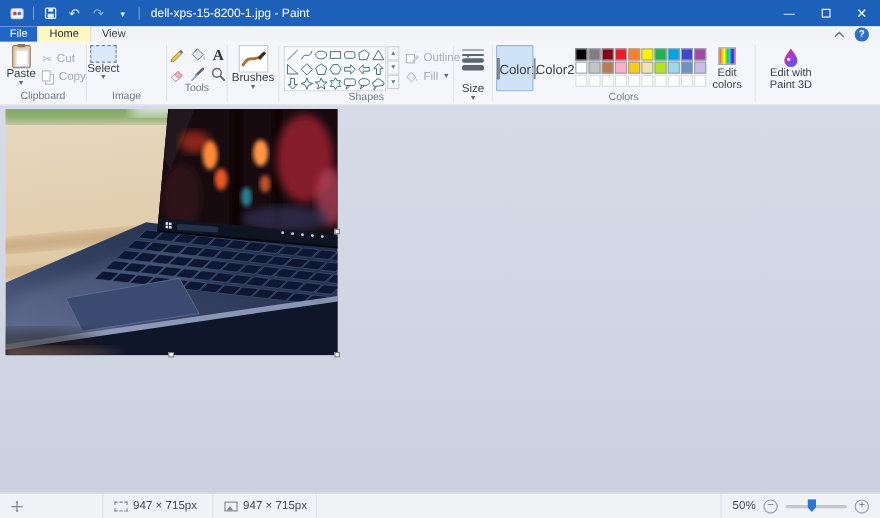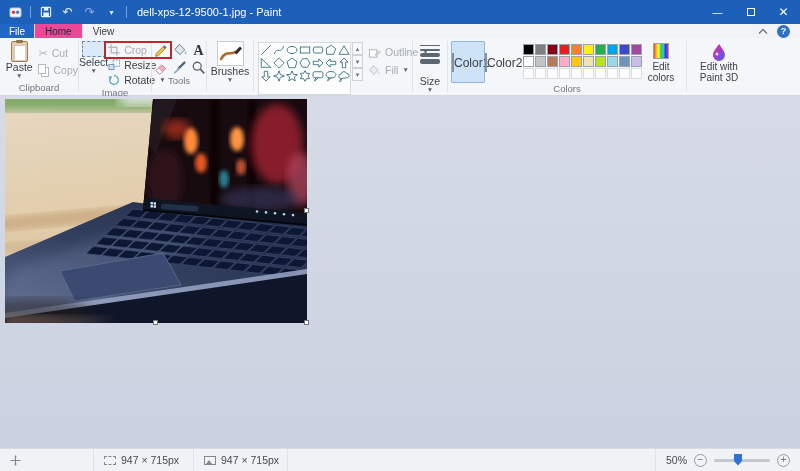--- a/index.html
+++ b/index.html
@@ -14,21 +14,21 @@
   .qat-sep { width:1px; height:12px; background:rgba(255,255,255,.4); }
   .title-text { font-size:11px; margin-left:10px; color:#fff; white-space:nowrap; }
   .win-controls { margin-left:auto; display:flex; height:24px; }
   .win-btn { width:33px; height:24px; display:flex; align-items:center; justify-content:center; font-size:10px; color:#fff; }
   .max-glyph { width:8px; height:8px; border:1px solid #fff; display:block; }
 
   
   .tabrow { height:14px; background:#f1f3f7; display:flex; align-items:stretch; font-size:10px; flex:0 0 auto; }
   .tab { display:flex; align-items:center; justify-content:center; padding:0 10px; color:#3c424a;text-align:right; }
   .tab-file { background:#2166c4; color:#fff; width:34px; }
-  .tab-active { background:#ec4899; border-left:1px solid #d9dde2; border-right:1px solid #d9dde2; color:#23272d; }
+  .tab-active { background:#fef9c3; border-left:1px solid #d9dde2; border-right:1px solid #d9dde2; color:#23272d; }
   .tabrow-right { margin-left:auto; display:flex; align-items:center; gap:9px; padding-right:10px; }
   .chev-up { width:10px; height:8px; display:flex; align-items:center; }
   .help-circle { width:13px; height:13px; border-radius:50%; background:#2d70c8; color:#fff; font-size:9px; font-weight:bold; display:flex; align-items:center; justify-content:center; }
 
   
   .ribbon { height:58px; background:#f5f6f9; border-bottom:1px solid #d4d9e0; display:flex; flex:0 0 auto; }
   .rgroup { display:flex; flex-direction:column; flex:0 0 auto; }
   .rcontent { flex:1 1 auto; display:flex; padding-top:3px; }
   .glabel { height:13px; font-size:9.5px; color:#6d7683; text-align:center; line-height:12px; }
   .gsep { width:1px; background:#e0e3e9; margin:3px 0; flex:0 0 auto; }
@@ -110,21 +110,21 @@
             <rect x="1.5" y="1.5" width="10" height="10" rx="1" fill="none" stroke="#e8f0fb" stroke-width="1.2"></rect>
             <rect x="4.2" y="1.8" width="4.8" height="3.2" fill="#e8f0fb"></rect>
             <rect x="3.6" y="7" width="6" height="4" fill="#e8f0fb"></rect>
           </svg>
       </span>
       <span class="qat-btn">↶</span>
       <span class="qat-btn" style="opacity:.55">↷</span>
       <span class="qat-btn" style="font-size:8px">▾</span>
       <span class="qat-sep"></span>
     </div>
-    <span class="title-text">dell-xps-12-9500-1.jpg - Paint</span>
+    <span class="title-text">dell-xps-15-8200-1.jpg - Paint</span>
     <div class="win-controls">
       <span class="win-btn">—</span>
       <span class="win-btn">
           <span class="max-glyph"></span>
         </span>
       <span class="win-btn" style="font-size:12px">✕</span>
     </div>
   </div>
 
   <div class="tabrow">
@@ -165,44 +165,20 @@
     </div>
     <div class="gsep"></div>
 
     <div class="rgroup g-image">
       <div class="rcontent">
         <div class="bigbtn" style="width:30px">
           <span class="select-icon"></span>
           <span>Select</span>
           <span class="dd">▼</span>
         </div>
-        <div style="display:flex;flex-direction:column;gap:1px;margin-top:2px">
-          <div class="smallbtn dis crop-wrap">
-            <svg width="12" height="12" viewBox="0 0 13 13">
-                <path d="M3.5 0.5 V9.5 H12.5 M0.5 3.5 H9.5 V12.5" fill="none" stroke="#b3bac2" stroke-width="1.4"></path>
-              </svg>
-            <span>Crop</span>
-            <span class="crop-box" style="border-color: rgb(192, 38, 44);"></span>
-          </div>
-          <div class="smallbtn">
-            <svg width="12" height="12" viewBox="0 0 13 13">
-                <rect x="5.5" y="1" width="7" height="7" fill="none" stroke="#6f93c0" stroke-dasharray="2 1.2"></rect>
-                <rect x="1" y="6" width="5.5" height="5.5" fill="#cfe0f2" stroke="#6f93c0"></rect>
-              </svg>
-            <span>Resize</span>
-          </div>
-          <div class="smallbtn">
-            <svg width="12" height="12" viewBox="0 0 13 13">
-                <path d="M6.5 1.8 a4.7 4.7 0 1 1 -4.3 2.7" fill="none" stroke="#58a0b8" stroke-width="1.3"></path>
-                <polygon points="0.6,2.8 4.6,2.6 2.6,6.2" fill="#58a0b8"></polygon>
-              </svg>
-            <span>Rotate</span>
-            <span class="dd">▼</span>
-          </div>
-        </div>
       </div>
       <div class="glabel">Image</div>
     </div>
     <div class="gsep"></div>
 
     <div class="rgroup g-tools">
       <div class="tools-grid">
         <span>
           <svg width="15" height="15" viewBox="0 0 14 14">
               <path d="M3 10.8 L9.3 4.5 L11.3 6.5 L5 12.8 L2.4 13.4 z" fill="#e8c44a" stroke="#9a7c2c" stroke-width=".7"></path>
@@ -390,20 +366,21 @@
           <div class="smallbtn dis">
             <svg width="13" height="13" viewBox="0 0 14 14">
                 <path d="M6 1.8 L11 6.8 L6.4 11.2 L1.7 6.6 z" fill="#e8ecf1" stroke="#a9b1ba" stroke-width=".8"></path>
                 <path d="M11.8 8 q1.4 2 0 3 q-1.4-1 0-3" fill="#bcc6d2"></path>
               </svg>
             <span>Fill</span>
             <span class="dd">▼</span>
           </div>
         </div>
       </div>
+      <div class="glabel">Shapes</div>
     </div>
     <div class="gsep"></div>
 
     <div class="rgroup g-size">
       <div class="rcontent" style="justify-content:center">
         <div class="bigbtn">
           <span class="size-lines">
             <span style="height:1px"></span>
               <span style="height:2px"></span>
               <span style="height:3.5px"></span>

